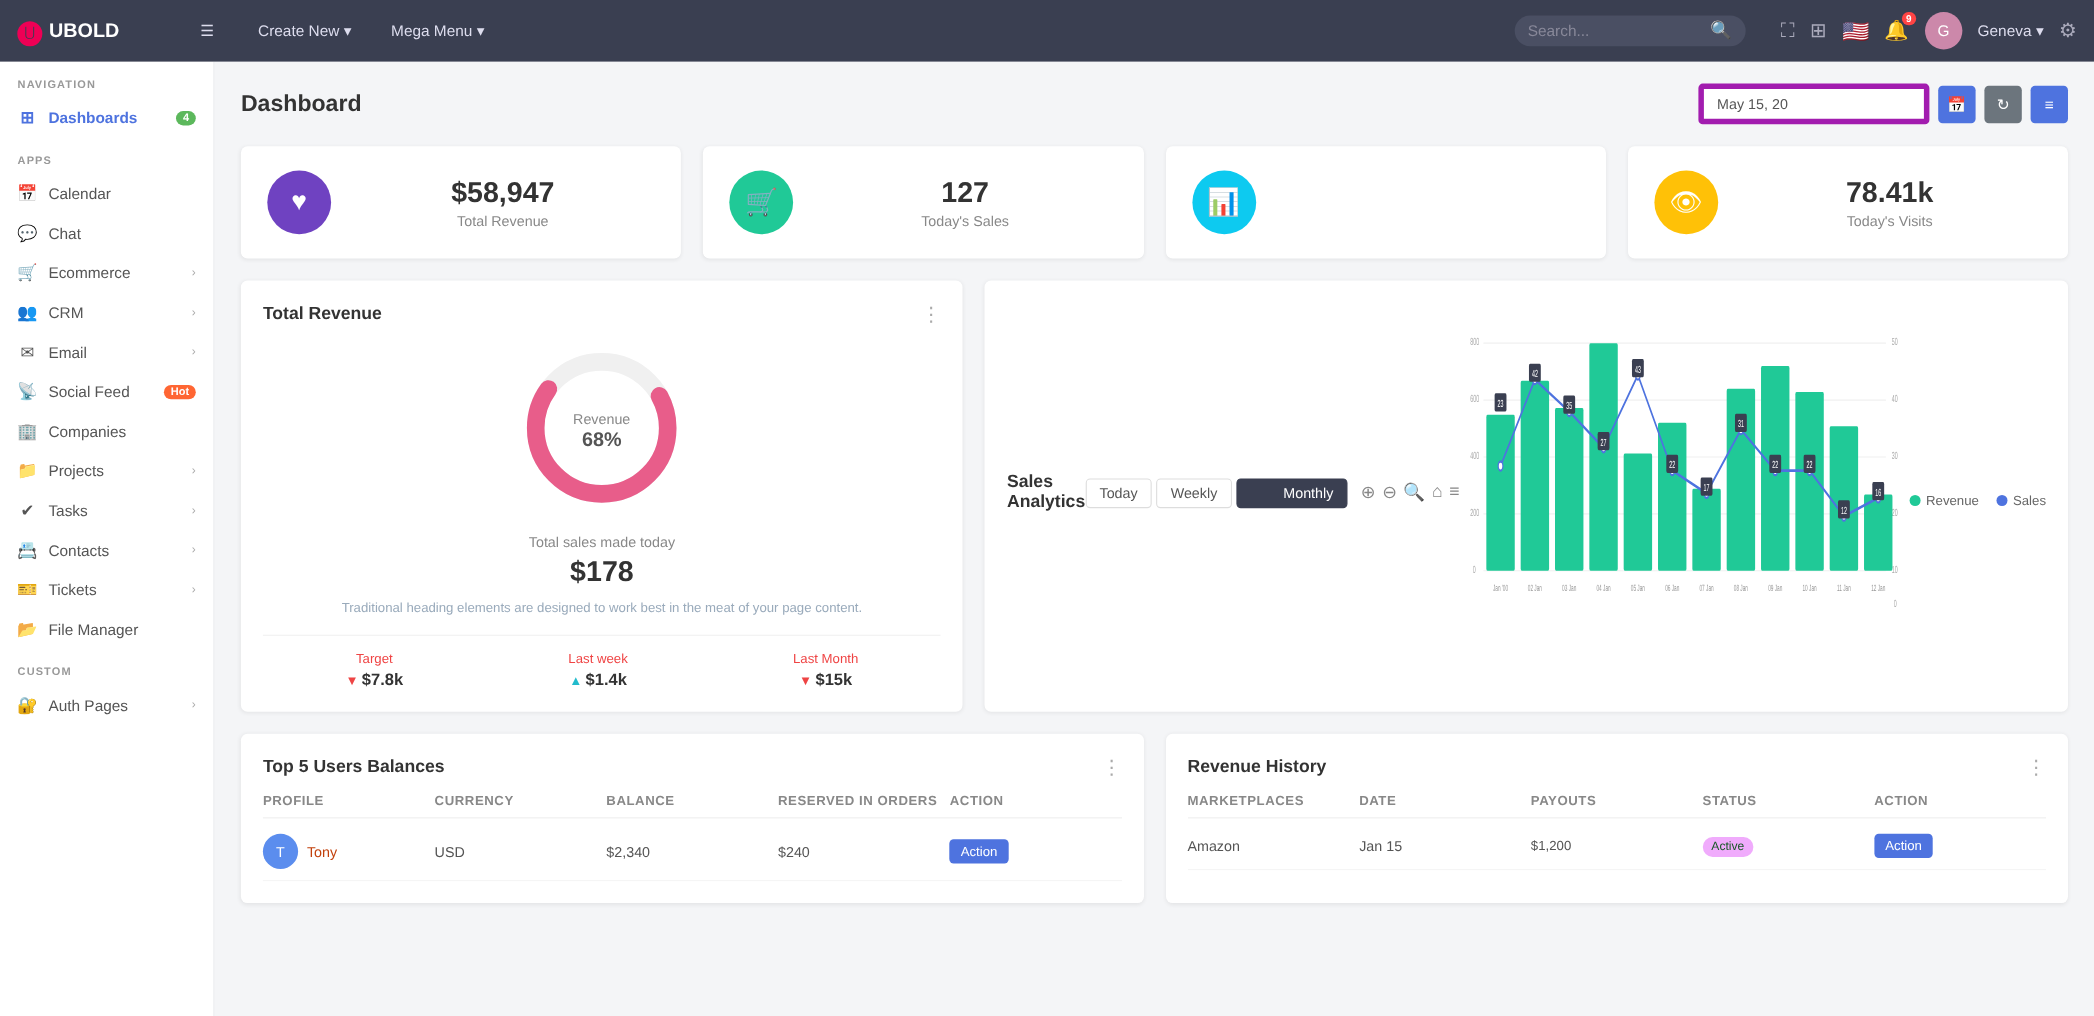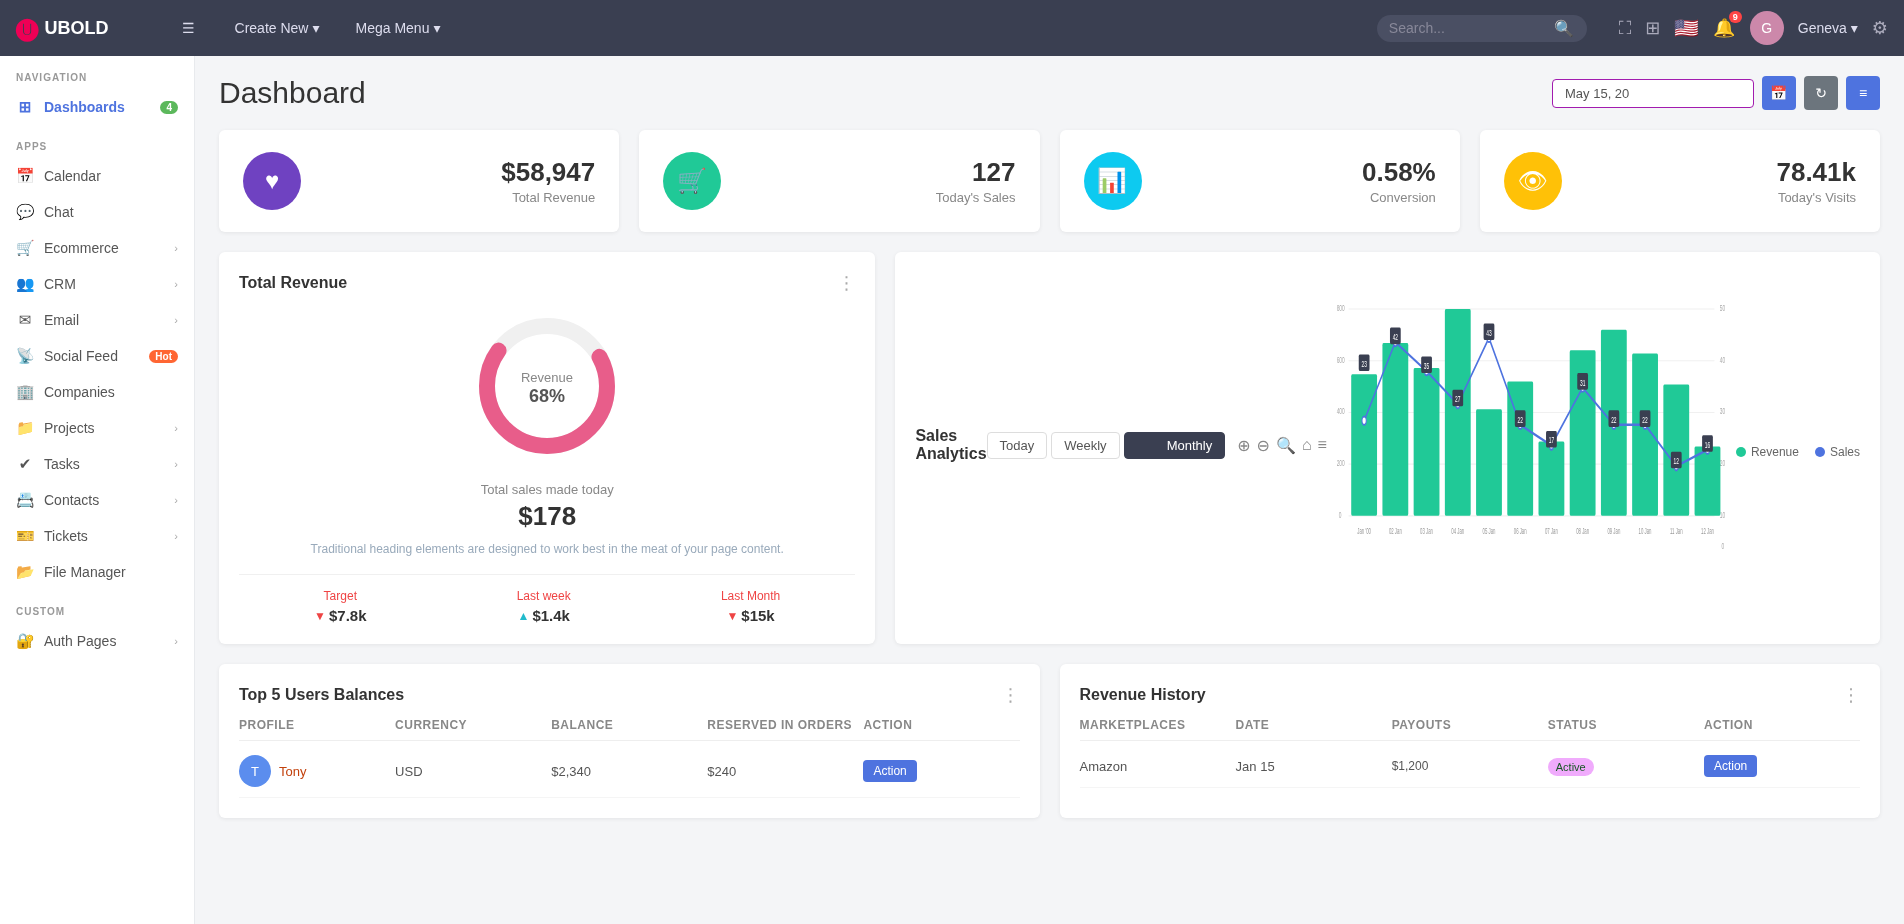--- a/index.html
+++ b/index.html
@@ -64,40 +64,40 @@
     .sidebar-badge-hot {
       background: #f63; color: #fff; font-size: 10px; border-radius: 10px; padding: 1px 6px; font-weight: 700;
     }
     .sidebar-chevron { font-size: 11px; color: #aaa; }
 
     
     .main { flex: 1; overflow-y: auto; padding: 20px 24px; }
 
     
     .dash-header { display: flex; align-items: center; justify-content: space-between; margin-bottom: 20px; }
-    .dash-title { font-size: 30px; font-weight: 400; color: #333; }
+    .dash-title { font-size: 21px; font-weight: 700; color: #333; }
     .dash-header-right { display: flex; align-items: center; gap: 8px; }
     .dash-date-input {
-      border: 1px solid #a21caf; border-radius: 4px; padding: 6px 12px; font-size: 13px; color: #555; background: #fff; outline: none;
+      border: 5px solid #a21caf; border-radius: 4px; padding: 6px 12px; font-size: 13px; color: #555; background: #fff; outline: none;
     }
     .dash-icon-btn {
       background: #4e73df; color: #fff; border: none; border-radius: 4px; width: 34px; height: 34px; display: flex; align-items: center; justify-content: center; cursor: pointer; font-size: 14px;
     }
     .dash-icon-btn.secondary { background: #6c757d; }
     .dash-icon-btn.tertiary { background: #4e73df; }
 
     
     .stat-cards { display: grid; grid-template-columns: repeat(4, 1fr); gap: 20px; margin-bottom: 20px; }
     .stat-card {
       background: #fff; border-radius: 6px; padding: 22px 24px; display: flex; align-items: center; gap: 18px; box-shadow: 0 1px 4px rgba(0,0,0,0.07);
     }
     .stat-icon-circle {
       width: 58px; height: 58px; border-radius: 50%; display: flex; align-items: center; justify-content: center; font-size: 24px; color: #fff; flex-shrink: 0;
     }
-    .stat-info { flex: 1; text-align: right; }
+    .stat-info { flex: 1; text-align: center; }
     .stat-value { font-size: 26px; font-weight: 700; color: #333; }
     .stat-label { font-size: 13px; color: #888; margin-top: 2px; }
 
     
     .charts-row { display: grid; grid-template-columns: 1fr 1.5fr; gap: 20px; margin-bottom: 20px; }
 
     
     .card { background: #fff; border-radius: 6px; padding: 20px; box-shadow: 0 1px 4px rgba(0,0,0,0.07); }
     .card-header { display: flex; align-items: center; justify-content: space-between; margin-bottom: 12px; }
     .card-title { font-size: 16px; font-weight: 600; color: #333; }
@@ -289,24 +289,20 @@
       </div>
       <div class="stat-card">
         <div class="stat-icon-circle" style="background:#20c997;">🛒</div>
         <div class="stat-info">
           <div class="stat-value">127</div>
           <div class="stat-label">Today's Sales</div>
         </div>
       </div>
       <div class="stat-card">
         <div class="stat-icon-circle" style="background:#0dcaf0;">📊</div>
-        <div class="stat-info">
-          <div class="stat-value">0.58%</div>
-          <div class="stat-label">Conversion</div>
-        </div>
       </div>
       <div class="stat-card">
         <div class="stat-icon-circle" style="background:#ffc107;">👁</div>
         <div class="stat-info">
           <div class="stat-value">78.41k</div>
           <div class="stat-label">Today's Visits</div>
         </div>
       </div>
     </div>
 

